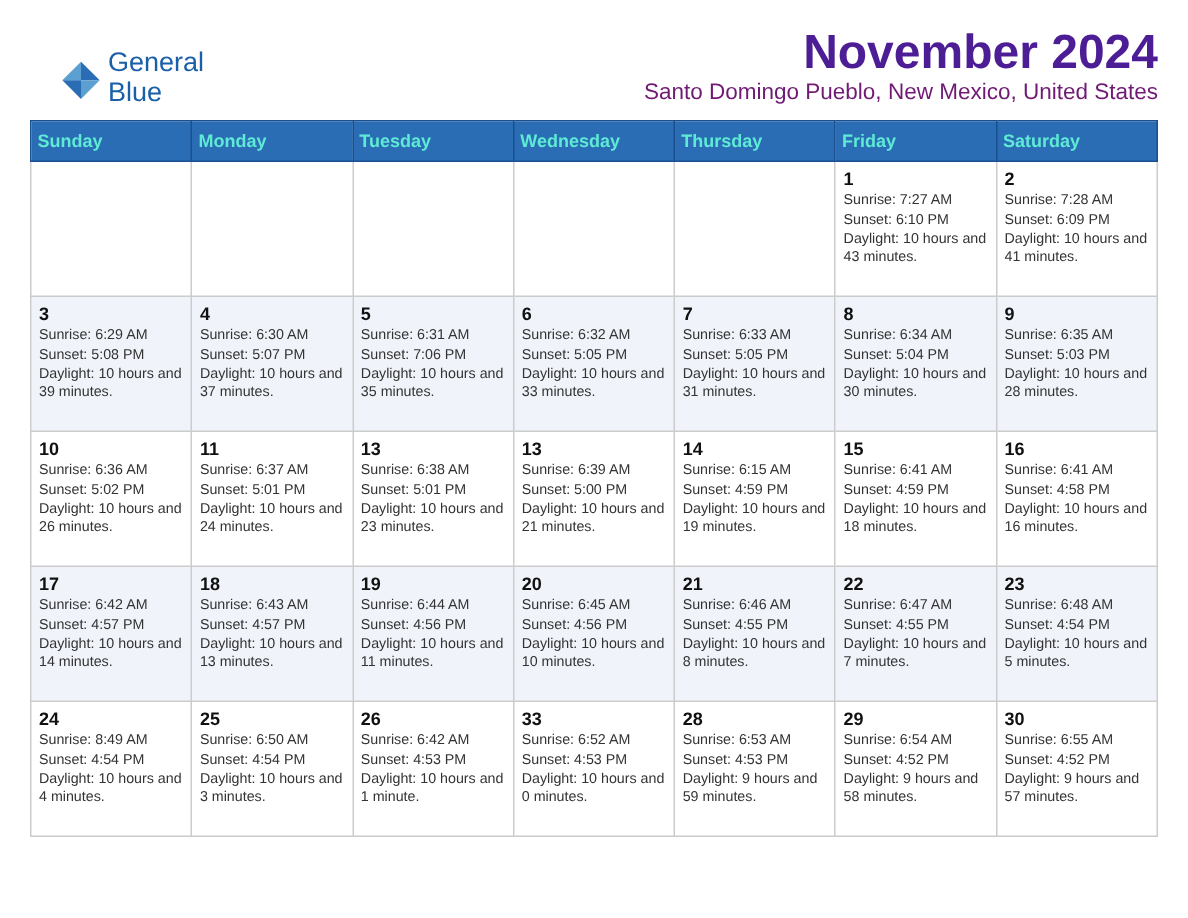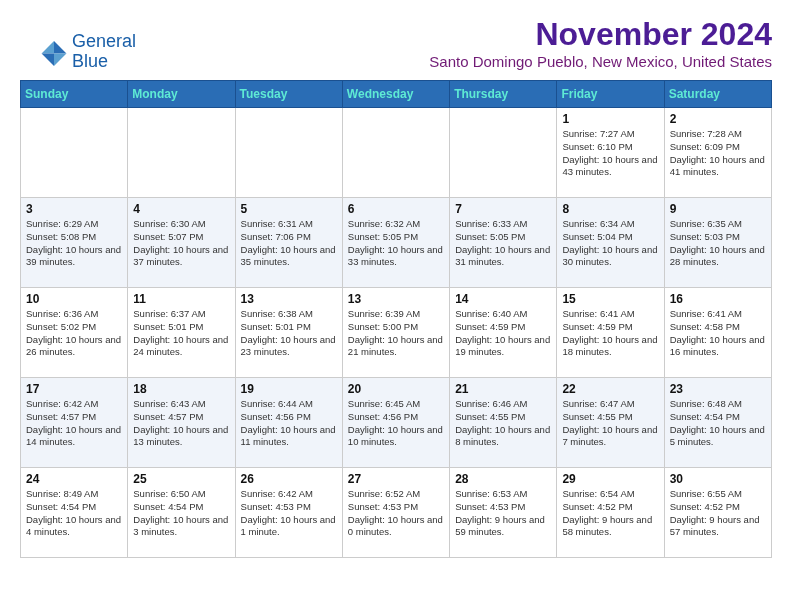--- a/index.html
+++ b/index.html
@@ -211,21 +211,21 @@
 Daylight: 10 hours and 23 minutes.</div>
           </td>
           <td>
             <span class="day-number">13</span>
             <div class="cell-info">Sunrise: 6:39 AM
 Sunset: 5:00 PM
 Daylight: 10 hours and 21 minutes.</div>
           </td>
           <td>
             <span class="day-number">14</span>
-            <div class="cell-info">Sunrise: 6:40 AM
+            <div class="cell-info">Sunrise: 6:15 AM
 Sunset: 4:59 PM
 Daylight: 10 hours and 19 minutes.</div>
           </td>
           <td>
             <span class="day-number">15</span>
             <div class="cell-info">Sunrise: 6:41 AM
 Sunset: 4:59 PM
 Daylight: 10 hours and 18 minutes.</div>
           </td>
           <td>
@@ -292,21 +292,21 @@
 Sunset: 4:54 PM
 Daylight: 10 hours and 3 minutes.</div>
           </td>
           <td>
             <span class="day-number">26</span>
             <div class="cell-info">Sunrise: 6:42 AM
 Sunset: 4:53 PM
 Daylight: 10 hours and 1 minute.</div>
           </td>
           <td>
-            <span class="day-number">27</span>
+            <span class="day-number">33</span>
             <div class="cell-info">Sunrise: 6:52 AM
 Sunset: 4:53 PM
 Daylight: 10 hours and 0 minutes.</div>
           </td>
           <td>
             <span class="day-number">28</span>
             <div class="cell-info">Sunrise: 6:53 AM
 Sunset: 4:53 PM
 Daylight: 9 hours and 59 minutes.</div>
           </td>

